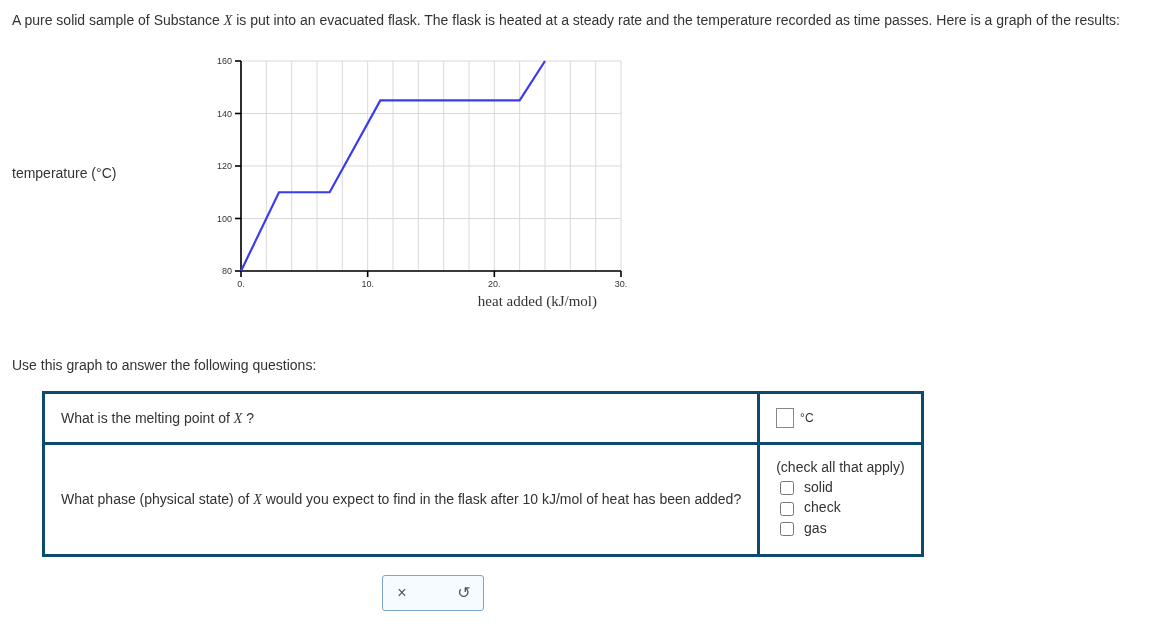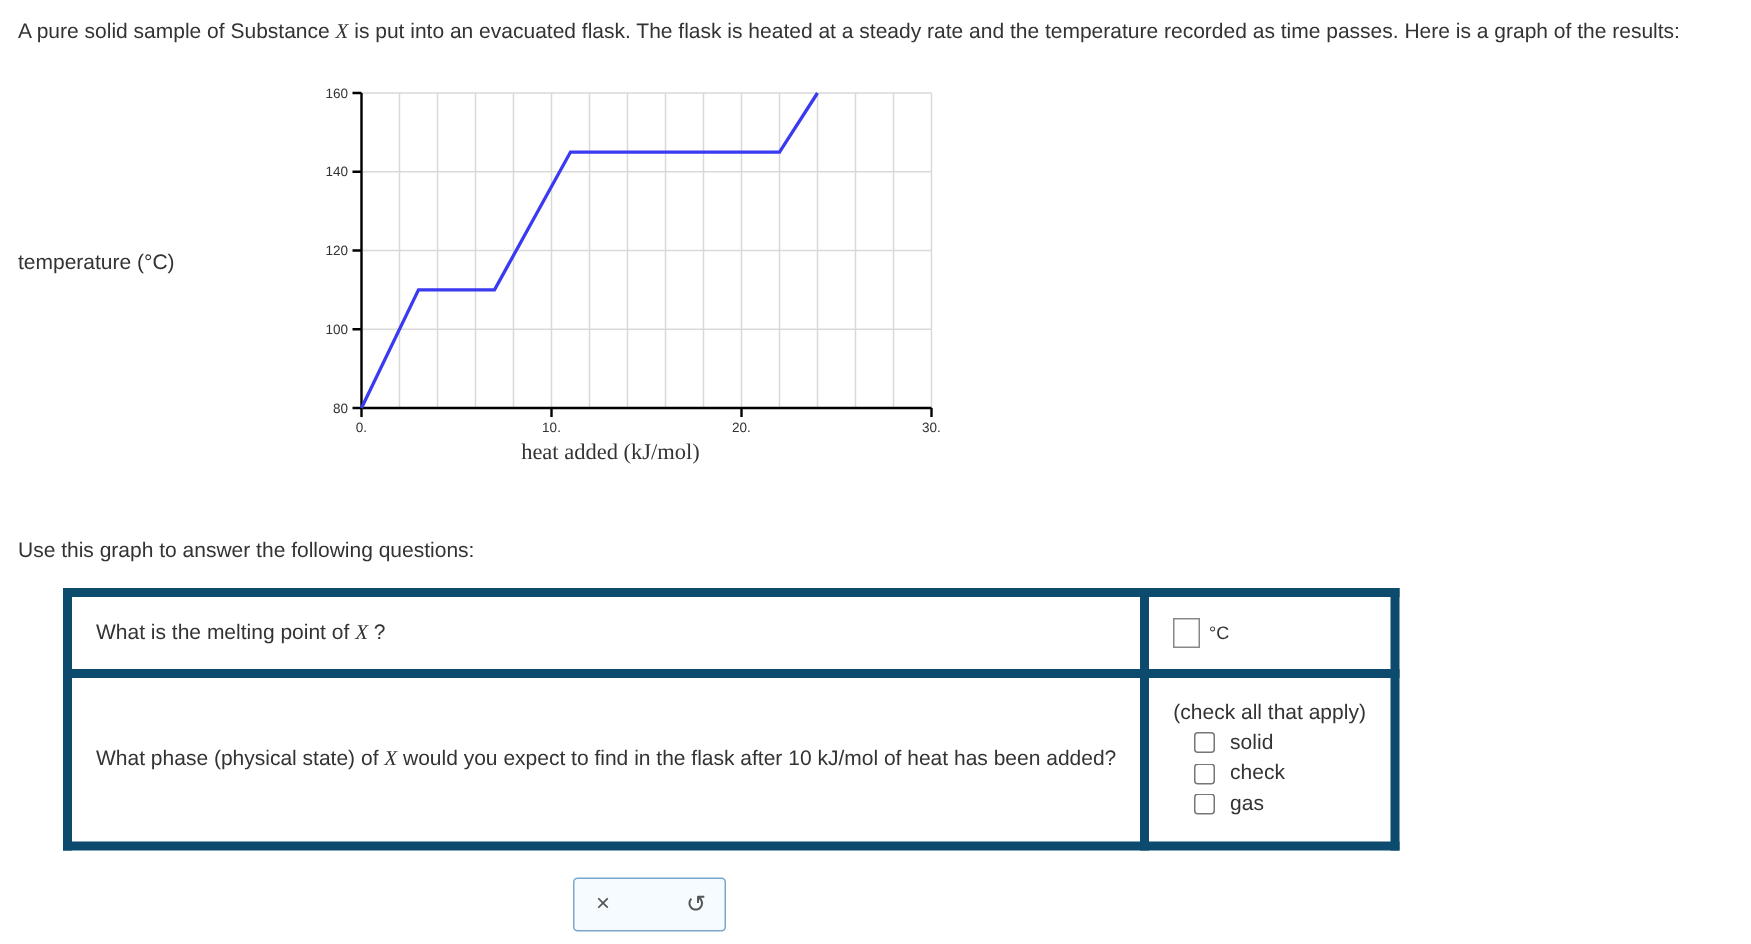--- a/index.html
+++ b/index.html
@@ -27,47 +27,47 @@
     width: 200px;
     text-align: left;
     font-size: 14px;
   }
   .chart-svg { position: absolute; left: 205px; top: 0; }
   .chart-xlabel {
     position: absolute;
     left: 205px;
     top: 238px;
     width: 380px;
-    text-align: center;
+    text-align: right;
     font-family: "Times New Roman", serif;
     font-size: 15px;
   }
   .follow { margin-top: 32px; margin-bottom: 18px; }
   .qtable {
     border-collapse: collapse;
     margin-left: 30px;
   }
   .qtable td {
-    border: 6px solid #0c4a6e;
+    border: 3px solid #0c4a6e;
     padding: 14px 16px;
     vertical-align: middle;
     font-size: 14px;
   }
   .lblX { font-style: italic; font-family: "Times New Roman", serif; }
   .ans-input {
     display: inline-block;
     width: 18px;
     height: 20px;
     border: 1px solid #888;
     vertical-align: middle;
     margin-right: 2px;
   }
   .degC { font-size: 12px; vertical-align: middle; }
   .checklist-hint { margin-bottom: 2px; }
-  .check-row { margin: 4px 0 4px 14px; }
+  .check-row { margin: 4px 0 4px 4px; }
   .check-row input[type=checkbox] {
     width: 14px; height: 14px; vertical-align: middle; margin-right: 6px;
   }
   .btnbar {
     margin-left: 370px;
     margin-top: 18px;
     border: 1px solid #7aa6cc;
     border-radius: 3px;
     padding: 6px 8px;
     display: inline-flex;

